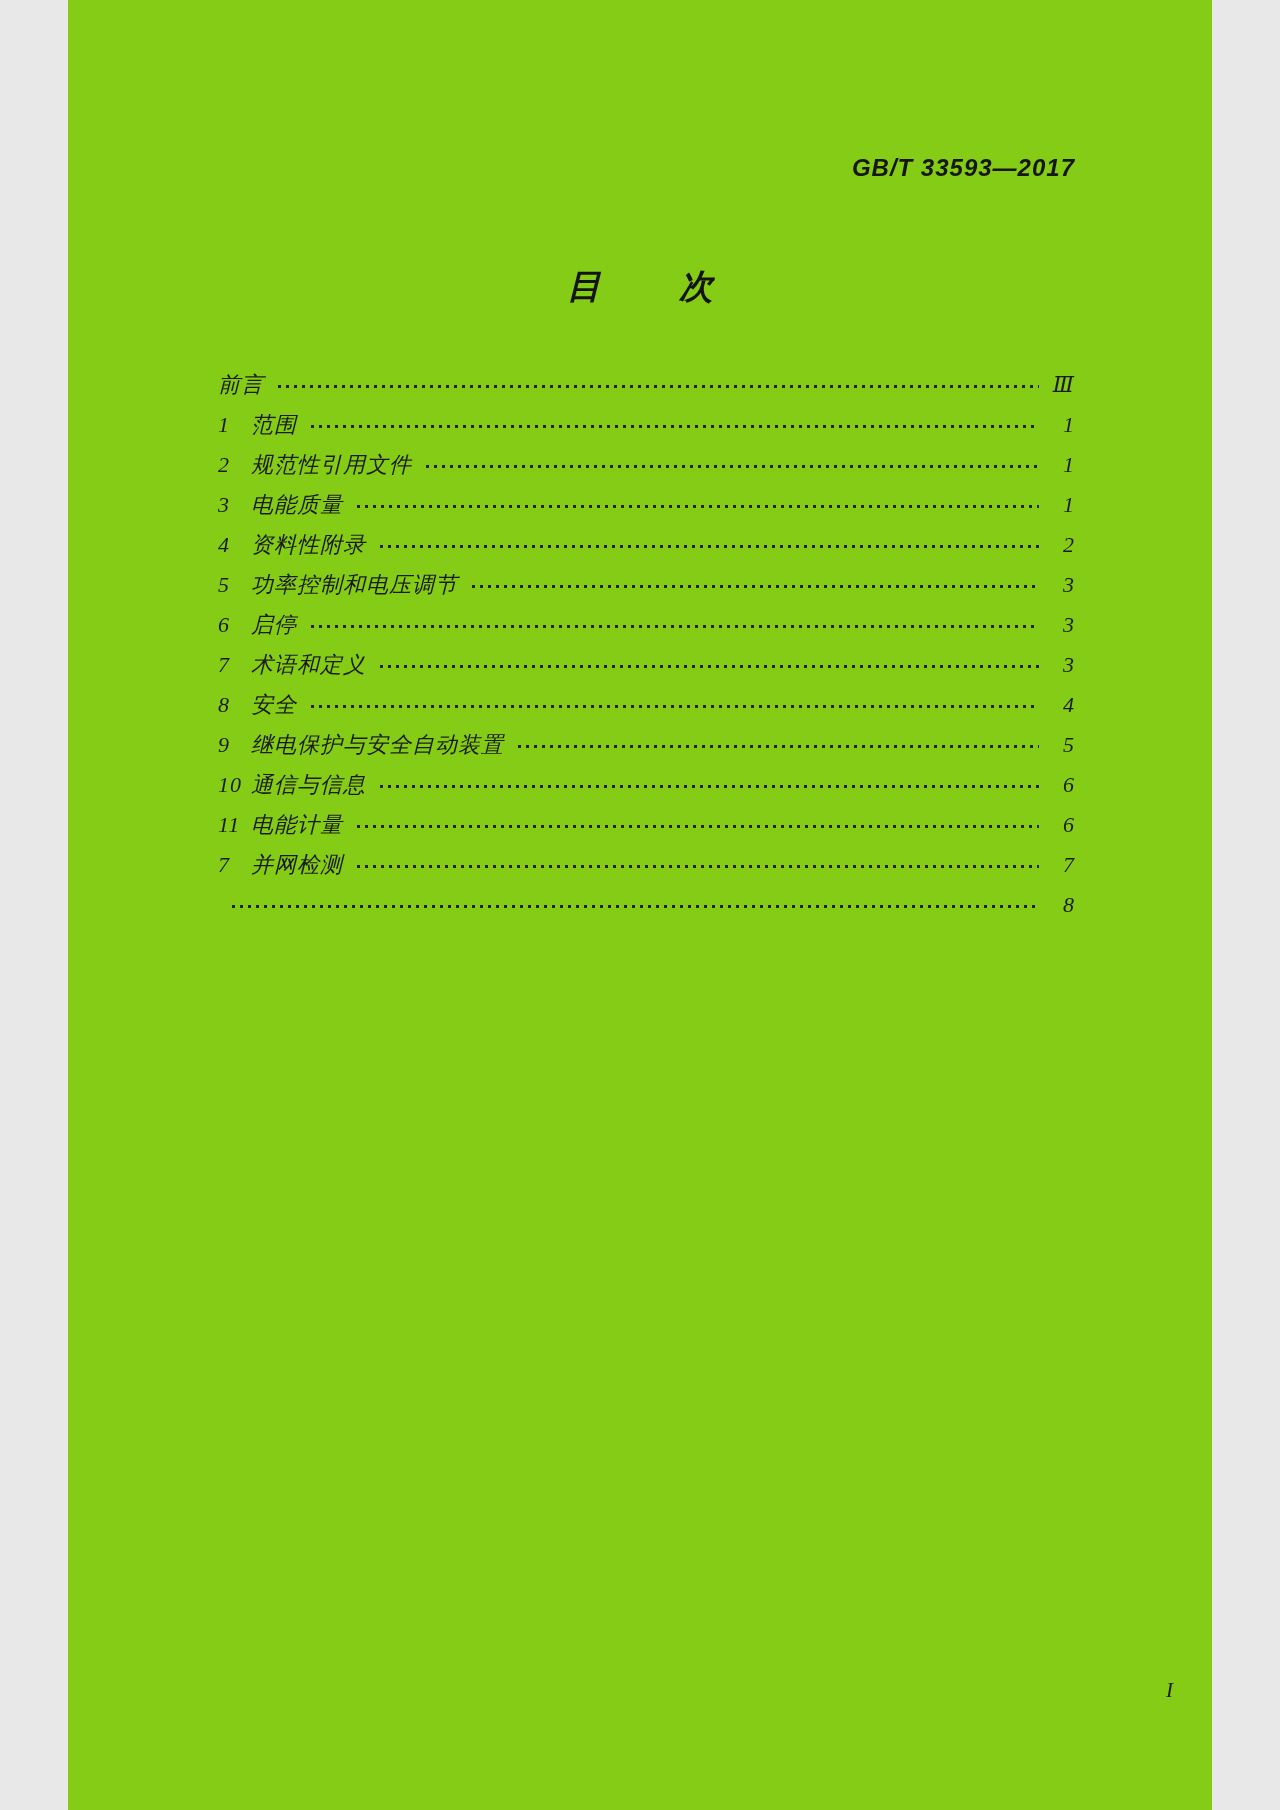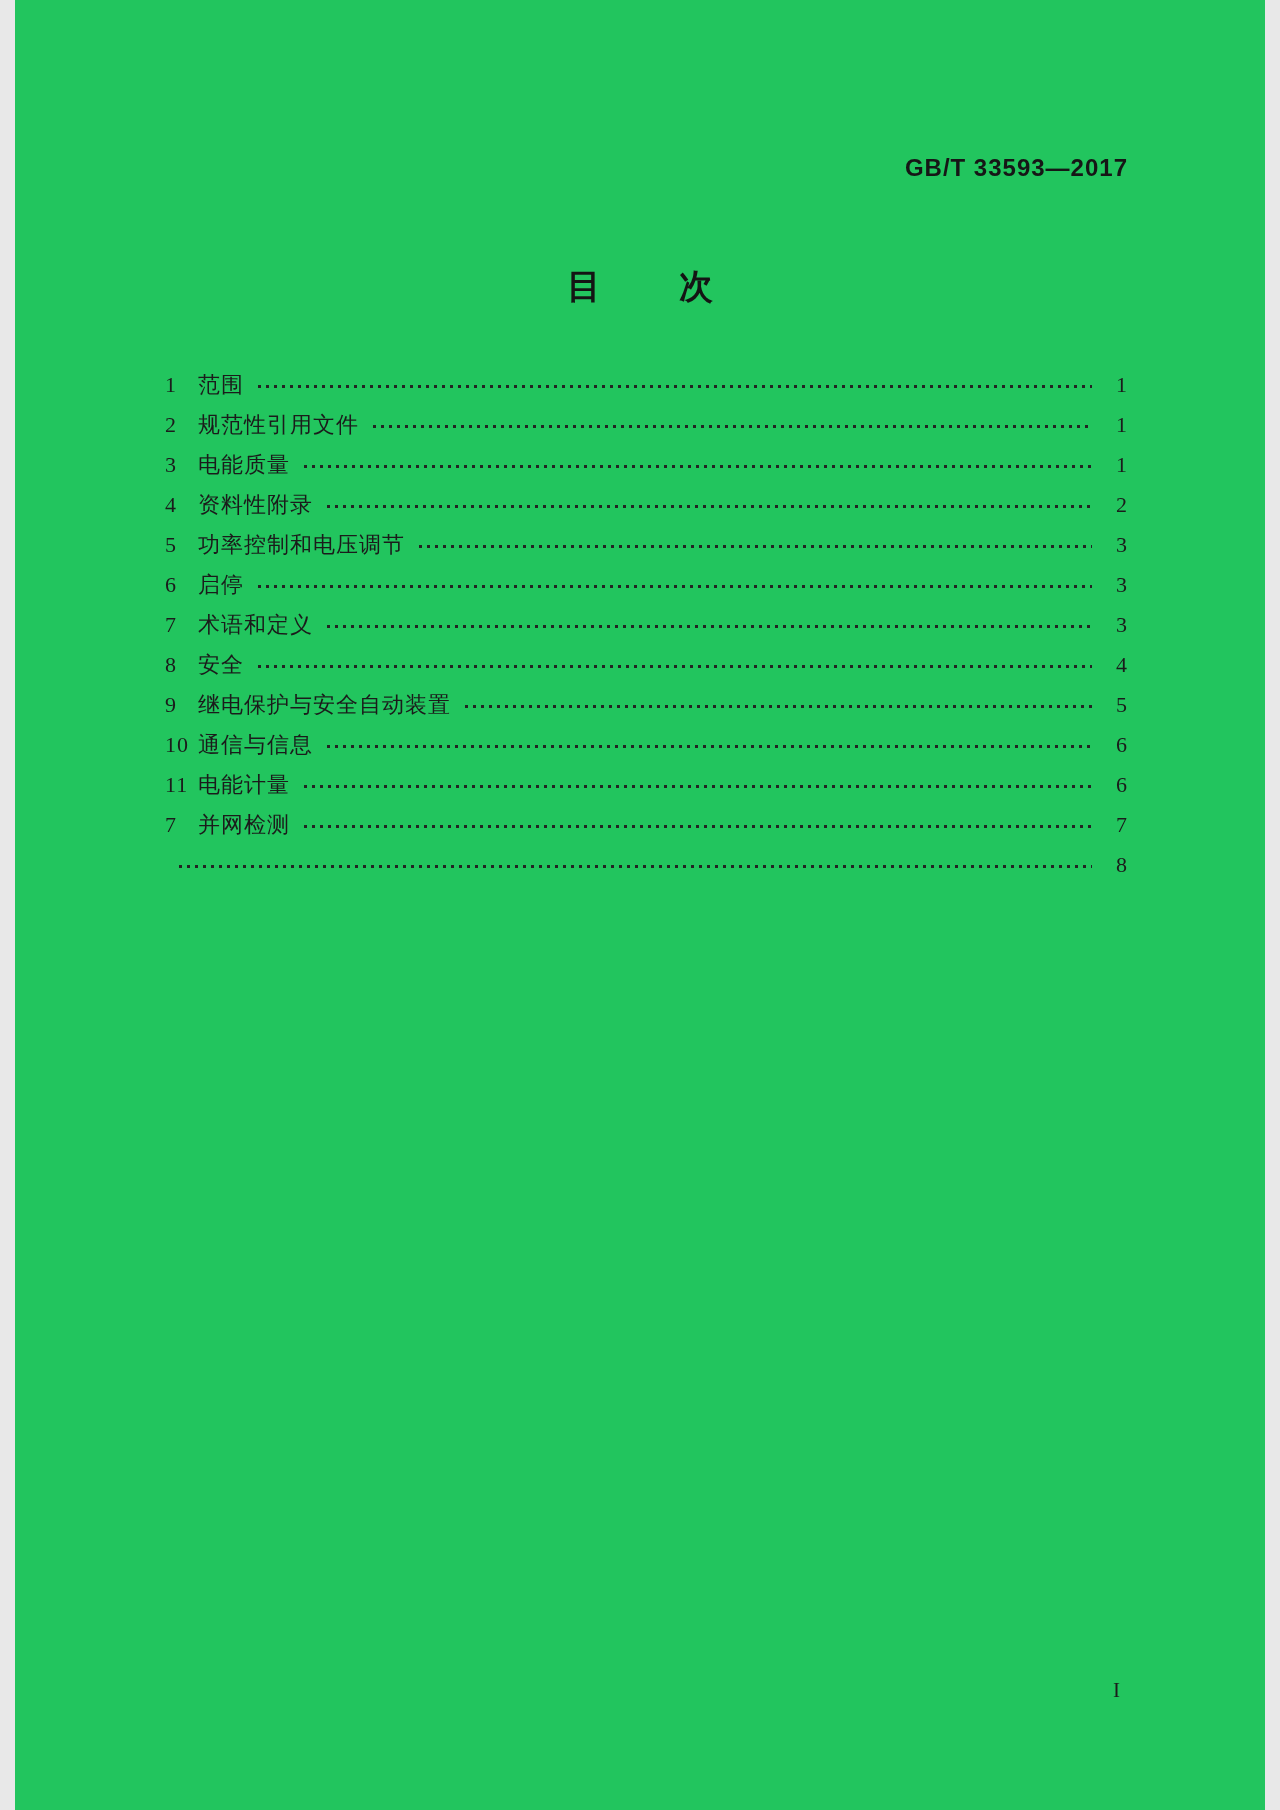--- a/index.html
+++ b/index.html
@@ -1,25 +1,26 @@
 <!DOCTYPE html>
 <html><head>
 <meta charset="utf-8">
 <style>
   * { margin: 0; padding: 0; box-sizing: border-box; }
   html, body { background: #e8e8e8; }
   .page {
     position: relative;
-    width: 1250px;
+    width: 1144px;
     height: 1810px;
     margin: 0 auto;
-    background: #22c55e;
+    background: #84cc16;
     color: #1b1b1b;
     font-family: "Liberation Serif", "DejaVu Serif", serif;
     overflow: hidden;
+    font-style: italic;
   }
   .std-number {
     position: absolute;
     top: 154px;
     right: 137px;
     font-family: "Liberation Sans", "DejaVu Sans", sans-serif;
     font-weight: 700;
     font-size: 24px;
     letter-spacing: 1px;
     color: #161616;
@@ -86,20 +87,26 @@
 <div class="page">
 
   <div class="std-number">GB/T 33593—2017</div>
 
   <div class="doc-title">
     <span>目</span>
     <span>次</span>
   </div>
 
   <div class="toc">
+      <div class="toc-row">
+
+      <span class="toc-label">前言</span>
+      <span class="dot-leader"></span>
+      <span class="toc-page">Ⅲ</span>
+    </div>
       <div class="toc-row">
       <span class="toc-num">1</span>
       <span class="toc-label">范围</span>
       <span class="dot-leader"></span>
       <span class="toc-page">1</span>
     </div>
       <div class="toc-row">
       <span class="toc-num">2</span>
       <span class="toc-label">规范性引用文件</span>
       <span class="dot-leader"></span>

